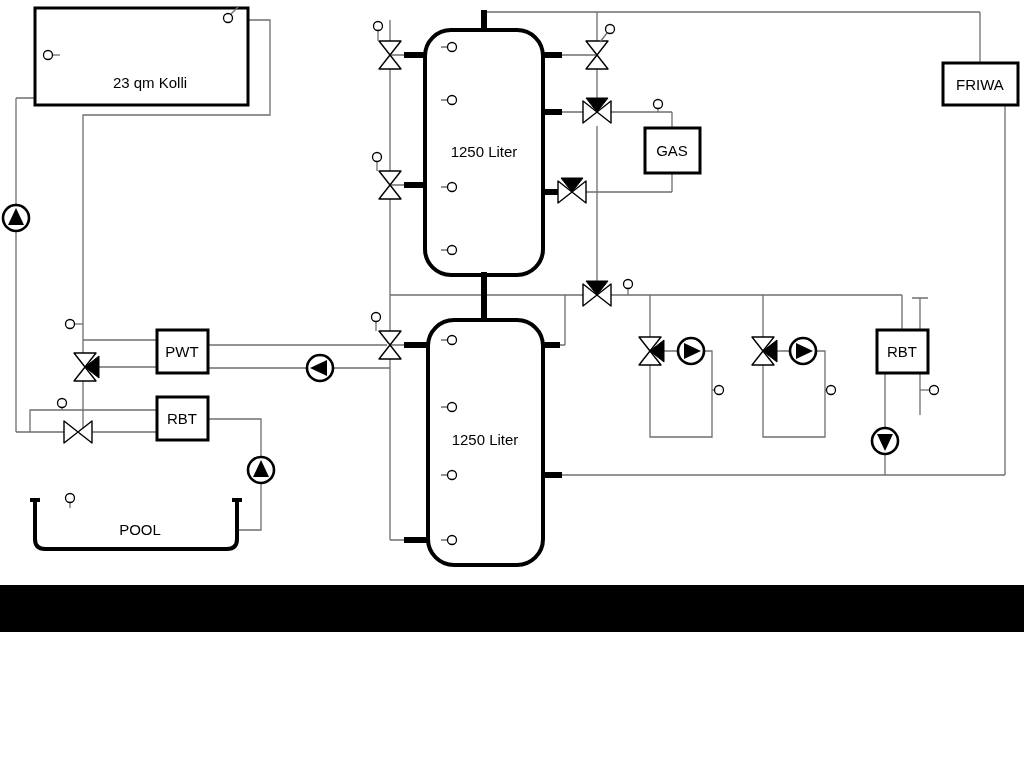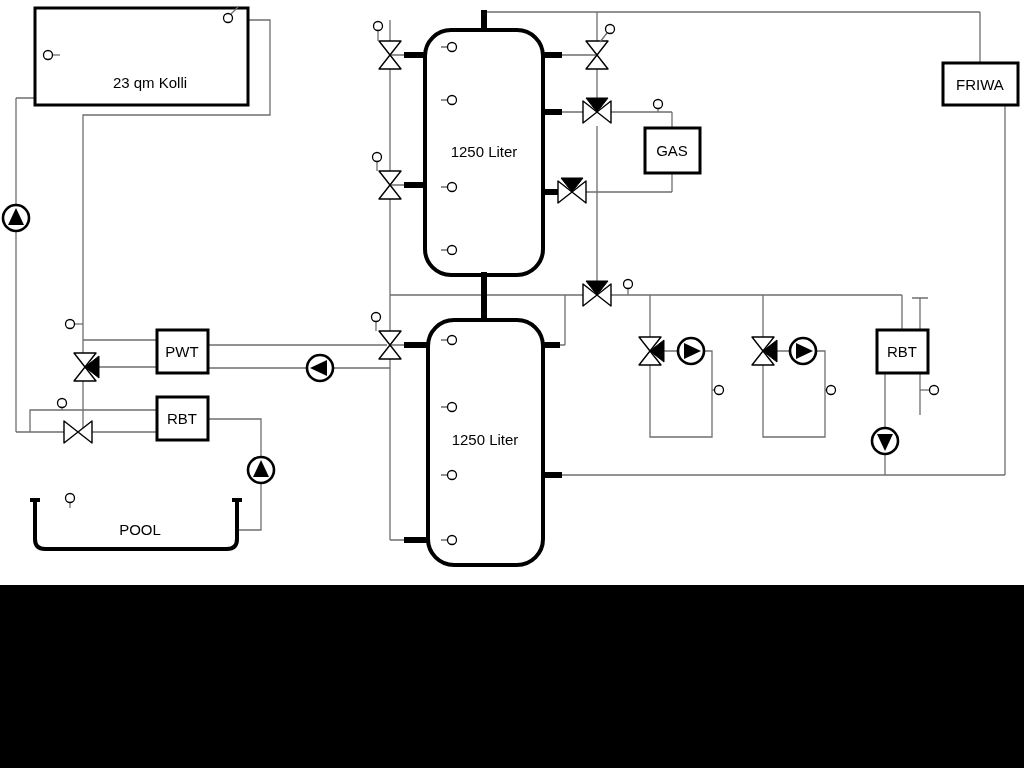--- a/index.html
+++ b/index.html
@@ -1,16 +1,16 @@
 <!DOCTYPE html>
 <html><head>
 <meta charset="utf-8">
 <style>
   html,body{margin:0;padding:0;background:#fff;}
-  #stage{position:relative;width:1024px;height:768px;background:#ffffff;overflow:hidden;
+  #stage{position:relative;width:1024px;height:632px;background:#ffffff;overflow:hidden;
          font-family:"Liberation Sans",sans-serif;}
   svg{position:absolute;left:0;top:0;}
   .pipe{stroke:#6f6f6f;stroke-width:1.3;fill:none;}
   .thick{stroke:#000;stroke-width:6;fill:none;}
   .box{fill:#ffffff;stroke:#000;stroke-width:3;}
   .tank{fill:#ffffff;stroke:#000;stroke-width:4;}
   .pool{fill:none;stroke:#000;stroke-width:4;}
   .valve{fill:#ffffff;stroke:#000;stroke-width:1.4;stroke-linejoin:round;}
   .vfill{fill:#000;stroke:#000;stroke-width:1;stroke-linejoin:round;}
   .pumpc{fill:#ffffff;stroke:#000;stroke-width:2.6;}

